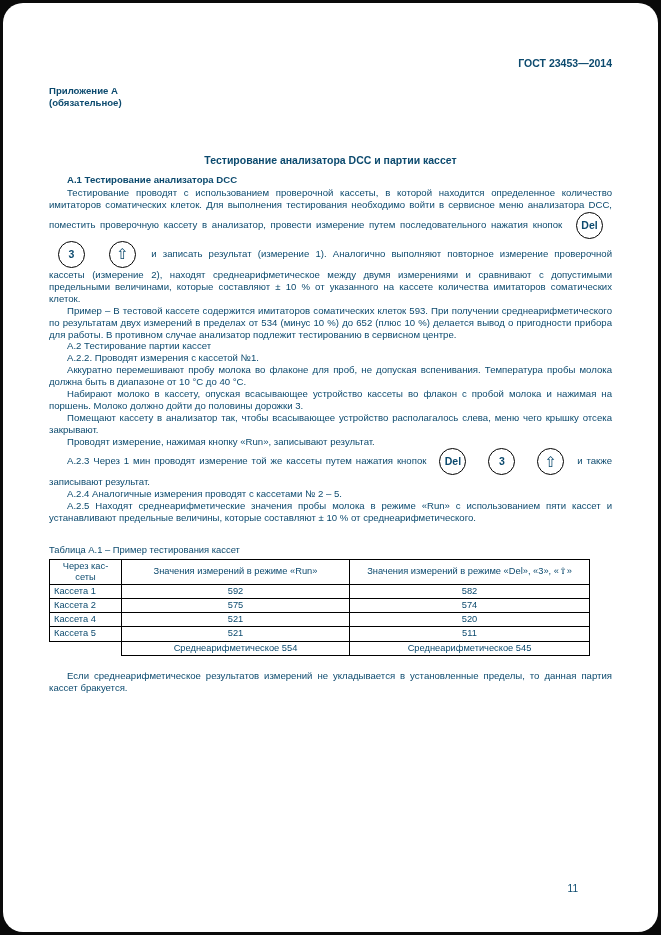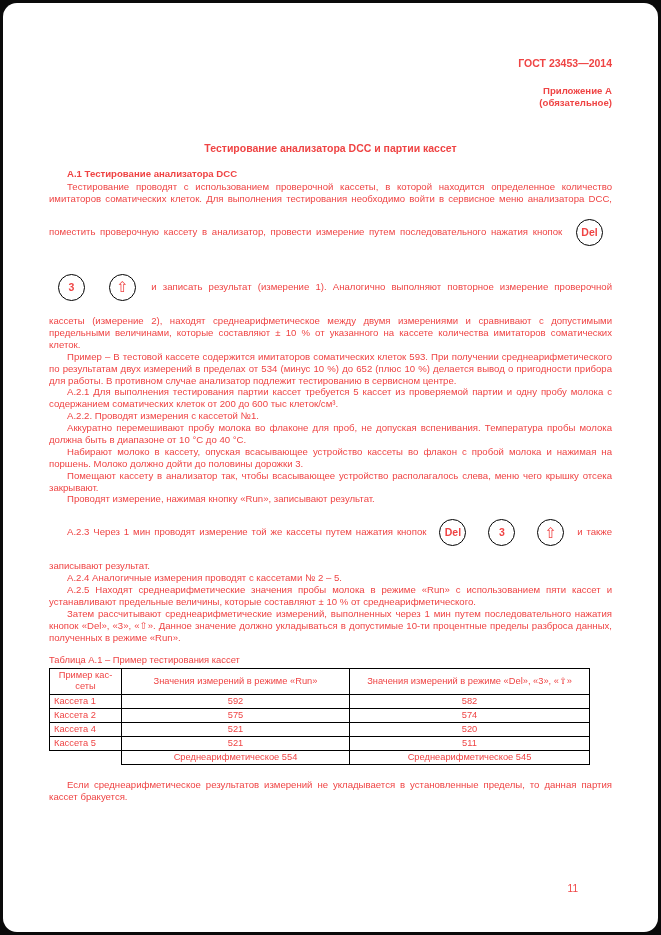--- a/index.html
+++ b/index.html
@@ -4,38 +4,38 @@
 <style>
   * { box-sizing: border-box; }
   html, body { margin: 0; padding: 0; }
   body {
     width: 661px; height: 935px; position: relative;
     background: #0a0a0a; overflow: hidden;
     font-family: "Liberation Sans", "DejaVu Sans", sans-serif;
   }
   .page {
     position: absolute; left: 3px; top: 3px; right: 3px; bottom: 3px;
-    background: #ffffff; border-radius: 14px; color: #ef4444;
+    background: #ffffff; border-radius: 20px; color: #0c4a6e;
   }
   .content { padding: 0 46px; }
   .doc-code { margin-top: 54px; text-align: right; font-weight: bold; font-size: 10.5px; }
-  .appendix { margin-top: 16px; text-align: right; font-weight: bold; font-size: 9.6px; line-height: 1.22; }
-  .doc-title { margin-top: 34px; text-align: center; font-weight: bold; font-size: 10.5px; }
+  .appendix { margin-top: 16px; text-align: left; font-weight: bold; font-size: 9.6px; line-height: 1.22; }
+  .doc-title { margin-top: 46px; text-align: center; font-weight: bold; font-size: 10.5px; }
   p { margin: 0; font-size: 9.6px; line-height: 1.24; text-align: justify; text-indent: 18px; }
   p.tight { margin-top: 1px; }
-  .h-sub { margin-top: 14px; font-weight: bold; }
+  .h-sub { margin-top: 8px; font-weight: bold; }
   .bold { font-weight: normal; }
   .key {
     display: inline-flex; align-items: center; justify-content: center;
     width: 27px; height: 27px; border: 1.6px solid #000; border-radius: 50%;
-    font-weight: bold; font-size: 10.5px; margin: 14px 9px; vertical-align: middle;
+    font-weight: bold; font-size: 10.5px; margin: 1px 9px; vertical-align: middle;
     text-indent: 0; background: #fff;
   }
   .key.arrow { font-weight: normal; font-size: 15px; font-family: "DejaVu Sans", sans-serif; }
-  .tbl-caption { margin-top: 10px; font-size: 9.4px; text-indent: 0; text-align: left; }
+  .tbl-caption { margin-top: 20px; font-size: 9.4px; text-indent: 0; text-align: left; }
   table.tbl { border-collapse: collapse; width: 540px; margin-top: 3px; table-layout: fixed; }
   .tbl th, .tbl td {
     border: 1px solid #000; font-size: 9.3px; line-height: 1.2;
     padding: 1px 4px; text-align: center; vertical-align: middle; font-weight: normal;
   }
   .tbl th { height: 24px; }
   .tbl col.c1 { width: 72px; } .tbl col.c2 { width: 228px; } .tbl col.c3 { width: 240px; }
   .tbl td.name { text-align: left; }
   .tbl td.noborder { border: none; }
   .tbl td.lefttext { text-align: justify; }
@@ -62,51 +62,50 @@
     <p class="tight">
       <span>Тестирование проводят с использованием проверочной кассеты, в которой находится определенное количество имитаторов соматических клеток. Для выполнения тестирования необходимо войти в сервисное меню анализатора DCC, поместить проверочную кассету в анализатор, провести измерение путем последовательного нажатия кнопок</span>
       <span class="key">Del</span>
       <span class="key">3</span>
       <span class="key arrow">⇧</span>
       <span>и записать результат (измерение 1). Аналогично выполняют повторное измерение проверочной кассеты (измерение 2), находят среднеарифметическое между двумя измерениями и сравнивают с допустимыми предельными величинами, которые составляют ± 10 % от указанного на кассете количества имитаторов соматических клеток.</span>
     </p>
 
     <p class="bold">Пример – В тестовой кассете содержится имитаторов соматических клеток 593. При получении среднеарифметического по результатам двух измерений в пределах от 534 (минус 10 %) до 652 (плюс 10 %) делается вывод о пригодности прибора для работы. В противном случае анализатор подлежит тестированию в сервисном центре.</p>
 
+    <p class="bold">А.2 Тестирование партии кассет</p>
 
-    <p>А.2.1 Для выполнения тестирования партии кассет требуется 5 кассет из проверяемой партии и одну пробу молока с содержанием соматических клеток от 200 до 600 тыс клеток/см³.</p>
     <p>А.2.2. Проводят измерения с кассетой №1.</p>
     <p>Аккуратно перемешивают пробу молока во флаконе для проб, не допуская вспенивания. Температура пробы молока должна быть в диапазоне от 10 °С до 40 °С.</p>
     <p>Набирают молоко в кассету, опуская всасывающее устройство кассеты во флакон с пробой молока и нажимая на поршень. Молоко должно дойти до половины дорожки 3.</p>
     <p>Помещают кассету в анализатор так, чтобы всасывающее устройство располагалось слева, меню чего крышку отсека закрывают.</p>
     <p>Проводят измерение, нажимая кнопку «Run», записывают результат.</p>
 
     <p>
       <span>А.2.3 Через 1 мин проводят измерение той же кассеты путем нажатия кнопок</span>
       <span class="key">Del</span>
       <span class="key">3</span>
       <span class="key arrow">⇧</span>
       <span>и также записывают результат.</span>
     </p>
 
     <p>А.2.4 Аналогичные измерения проводят с кассетами № 2 – 5.</p>
     <p>А.2.5 Находят среднеарифметические значения пробы молока в режиме «Run» с использованием пяти кассет и устанавливают предельные величины, которые составляют ± 10 % от среднеарифметического.</p>
-    <p>Затем рассчитывают среднеарифметические измерений, выполненных через 1 мин путем последовательного нажатия кнопок «Del», «3», «⇧». Данное значение должно укладываться в допустимые 10-ти процентные пределы разброса данных, полученных в режиме «Run».</p>
 
     <p class="tbl-caption">Таблица А.1 – Пример тестирования кассет</p>
 
     <table class="tbl">
       <colgroup>
           <col class="c1">
           <col class="c2">
           <col class="c3">
         </colgroup>
       <tbody>
           <tr>
-        <th>Пример кас-сеты</th>
+        <th>Через кас-сеты</th>
         <th>Значения измерений в режиме «Run»</th>
         <th>Значения измерений в режиме «Del», «3», «⇧»</th>
       </tr>
       <tr>
         <td class="name">Кассета 1</td>
         <td>592</td>
         <td>582</td>
       </tr>
       <tr>
         <td class="name">Кассета 2</td>

